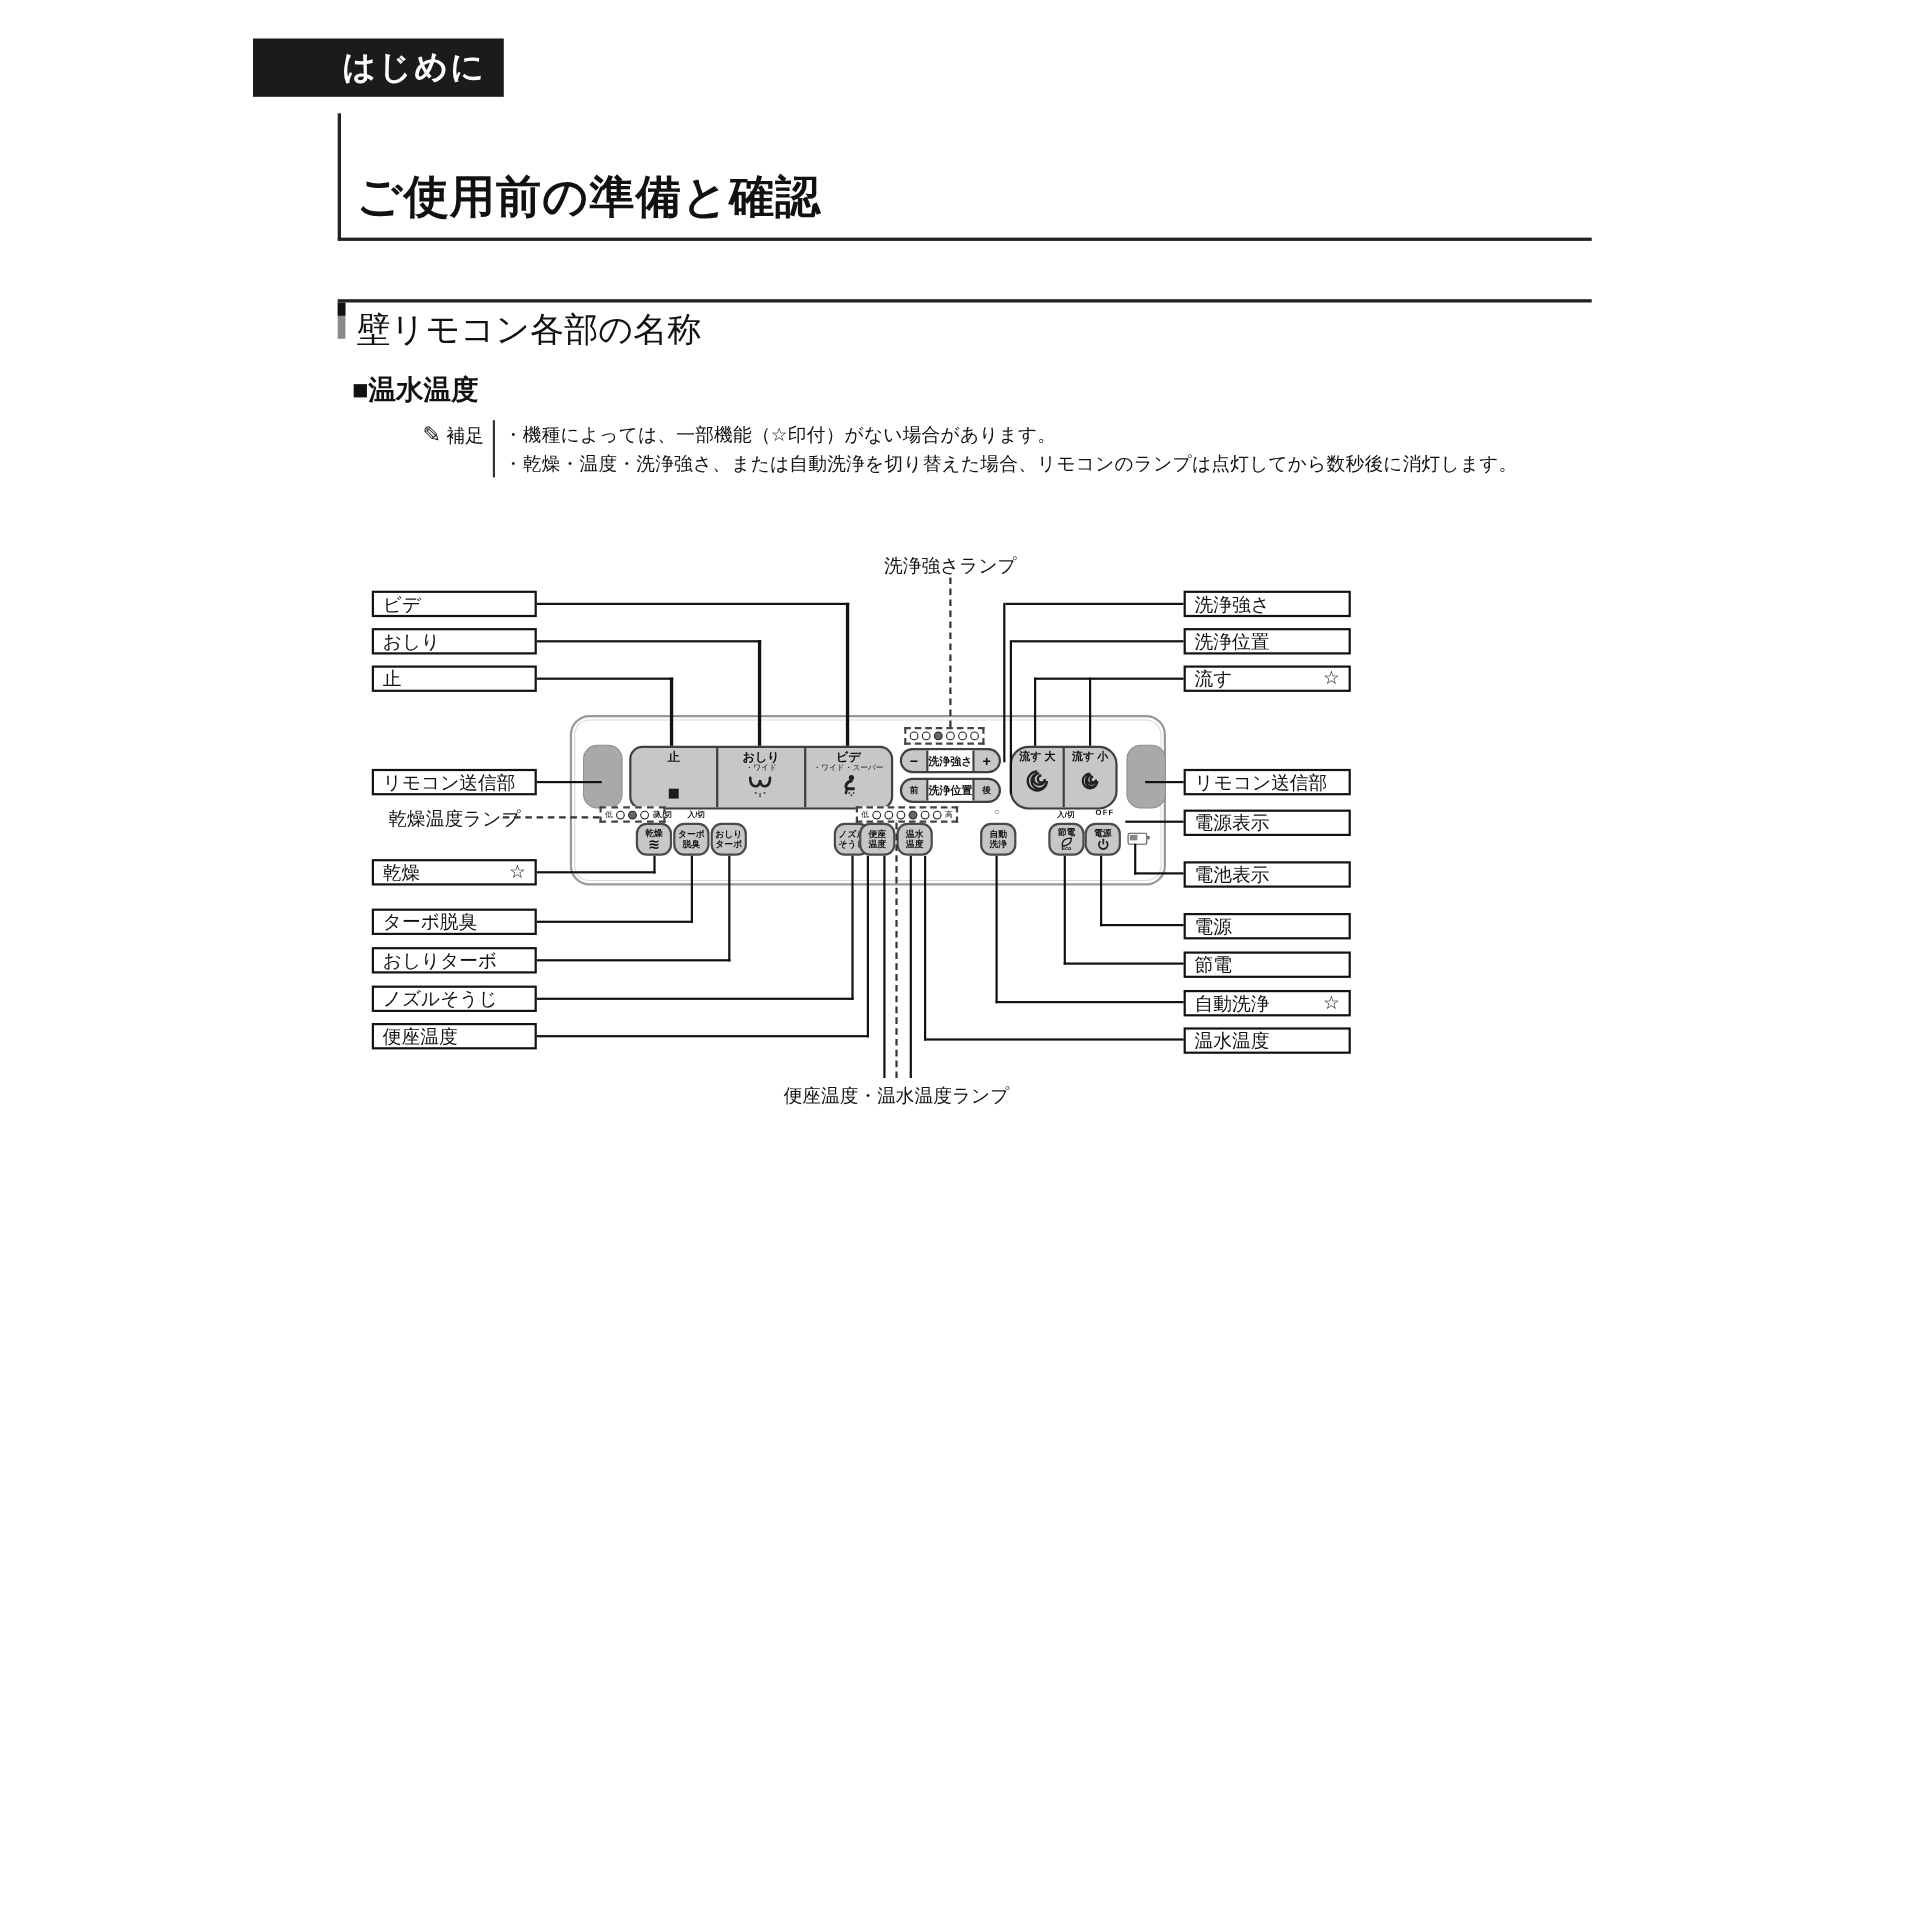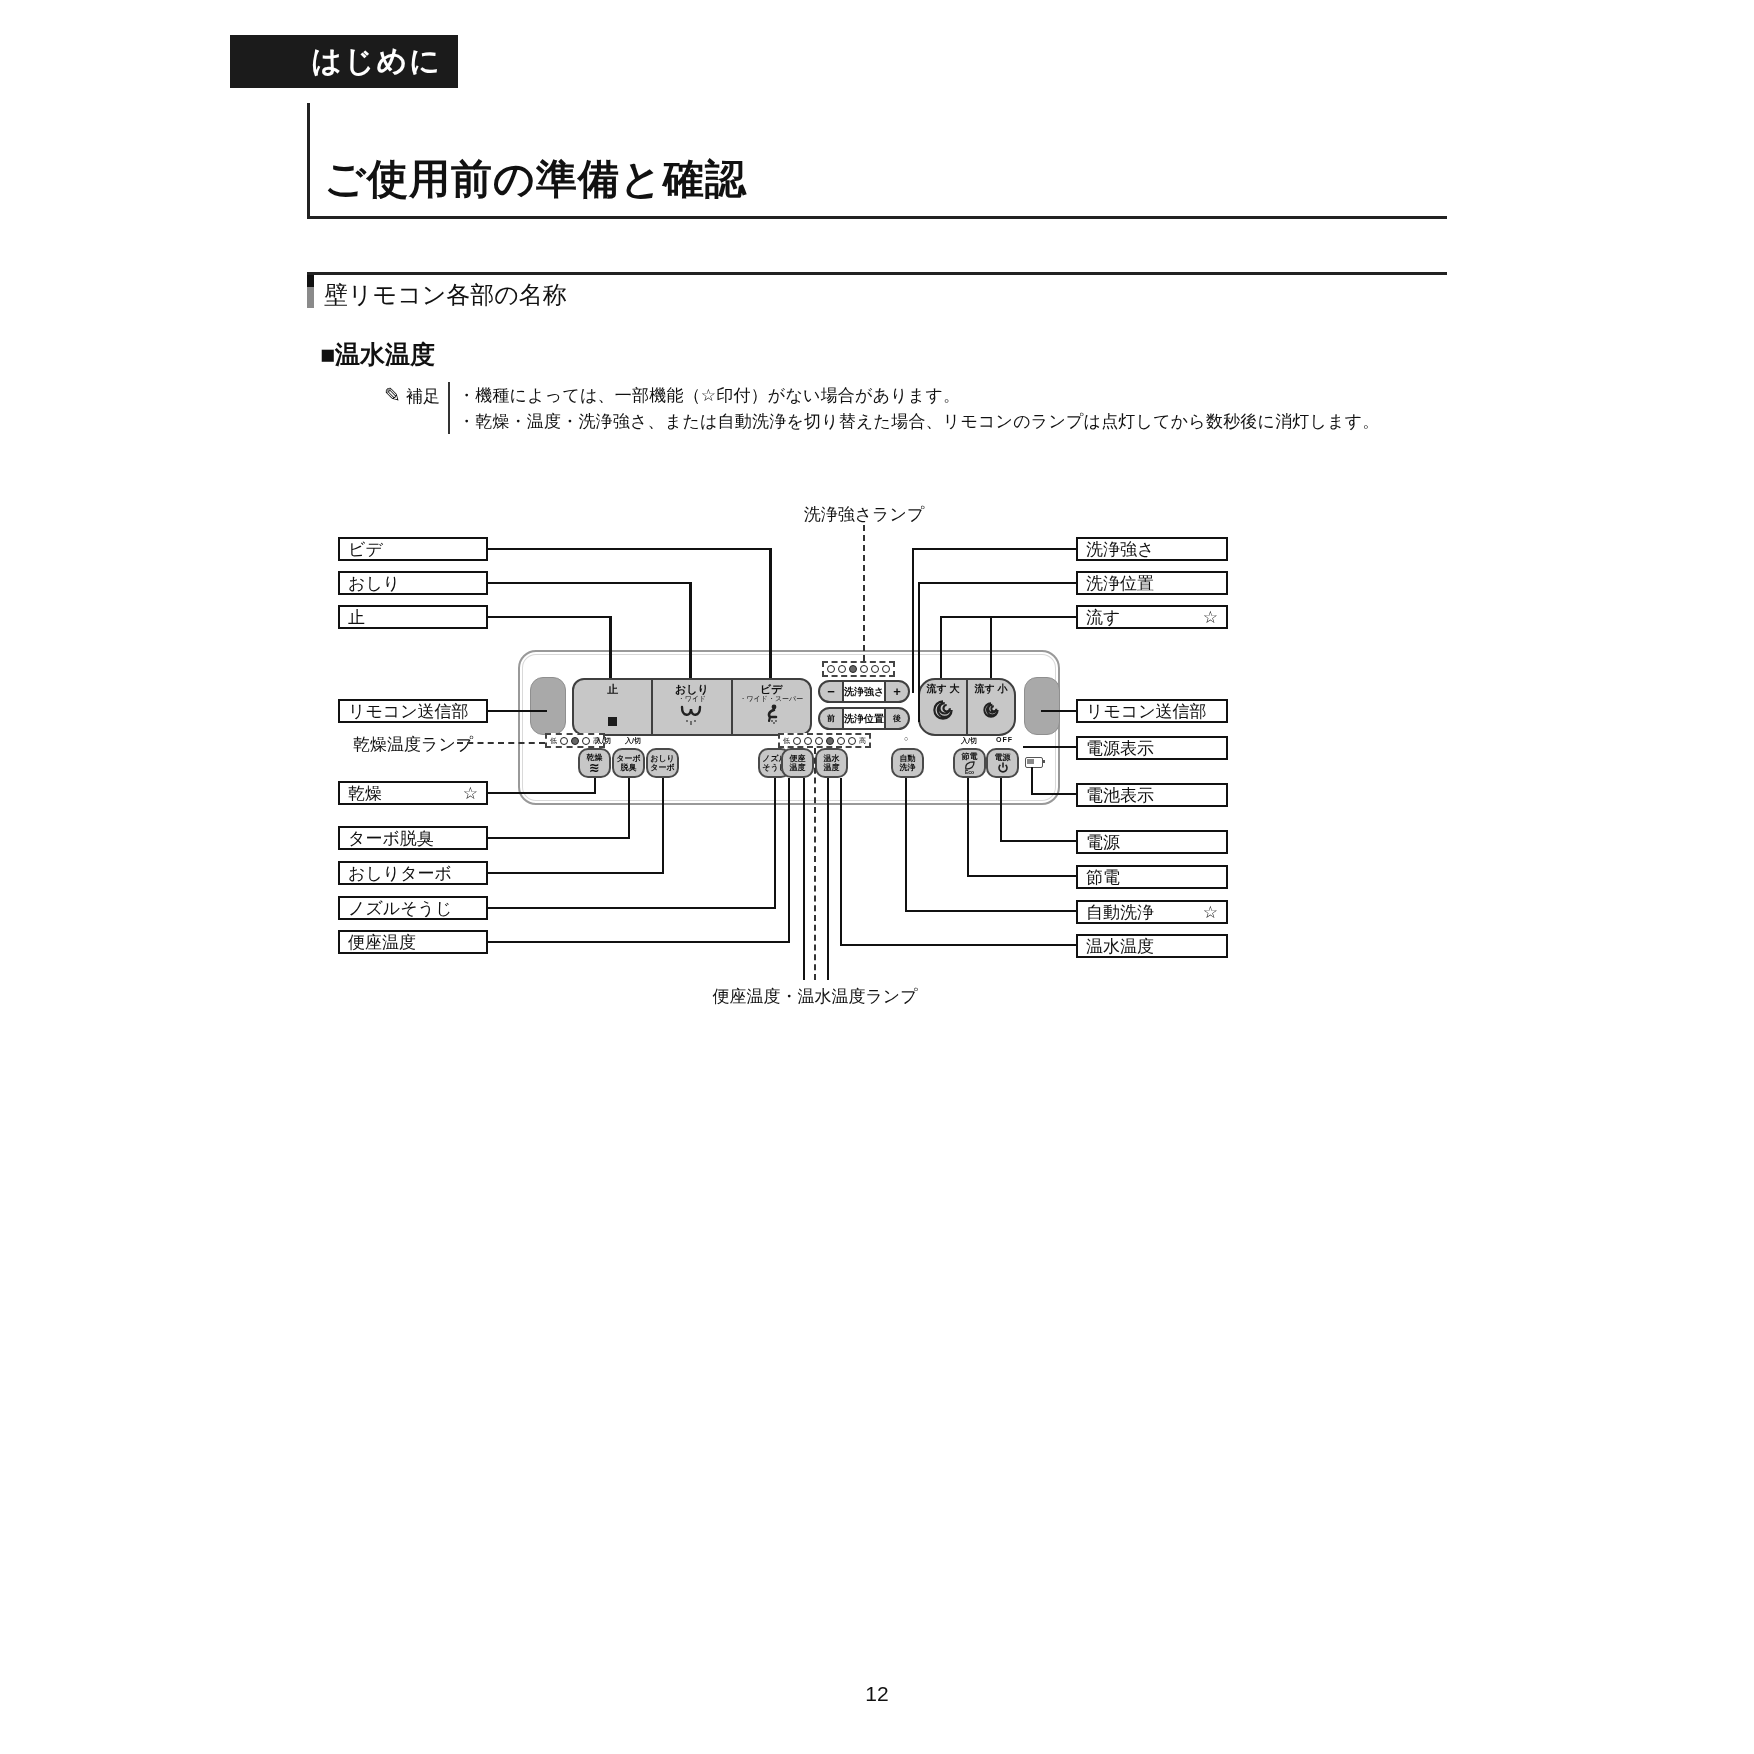--- a/index.html
+++ b/index.html
@@ -8,21 +8,21 @@
   
   .chapter-tab{position:absolute;left:230px;top:35px;width:228px;height:53px;background:#1b1b1b;
     color:#fff;font-size:30px;font-weight:bold;display:flex;align-items:center;justify-content:flex-end;
     padding-right:16px;box-sizing:border-box;letter-spacing:2px;}
   .title-vline{position:absolute;left:307px;top:103px;width:3px;height:115px;background:#222;}
   .doc-title{position:absolute;left:324px;top:152px;font-size:41px;font-weight:600;letter-spacing:1px;}
   .title-rule{position:absolute;left:307px;top:216px;width:1140px;height:3px;background:#222;}
   .sect-rule{position:absolute;left:307px;top:272px;width:1140px;height:3px;background:#222;}
   .sect-accent{position:absolute;left:307px;top:275px;width:7px;height:33px;background:#8a8a8a;}
   .sect-accent:before{content:"";position:absolute;left:0;top:0;width:7px;height:12px;background:#111;}
-  .sect-title{position:absolute;left:324px;top:279px;font-size:24px;font-weight:500;}
+  .sect-title{position:absolute;left:324px;top:279px;font-size:31px;font-weight:500;}
   .subsect-title{position:absolute;left:320px;top:338px;font-size:25px;font-weight:600;}
   
   .note-icon{position:absolute;left:384px;top:383px;font-size:20px;}
   .note-label{position:absolute;left:406px;top:385px;font-size:17px;}
   .note-divider{position:absolute;left:448px;top:382px;width:2px;height:52px;background:#333;}
   .note-item{position:absolute;left:458px;font-size:17px;letter-spacing:.2px;}
   
   .callout{position:absolute;width:150px;height:24px;border:2px solid #111;background:#fff;
     display:flex;align-items:center;justify-content:space-between;padding:0 8px;font-size:17px;
     box-sizing:border-box;white-space:nowrap;}
@@ -345,14 +345,13 @@
   <div class="hl" style="left:905px;top:910px;width:171px;"></div>
   <div class="vl" style="left:840px;top:778px;height:168px;"></div>
   <div class="hl" style="left:840px;top:944px;width:236px;"></div>
 
   <div class="vdash" style="left:863px;top:525px;height:136px;"></div>
 
   <div class="vl" style="left:803px;top:778px;height:202px;"></div>
   <div class="vdash" style="left:814px;top:748px;height:232px;"></div>
   <div class="vl" style="left:827px;top:778px;height:202px;"></div>
 
-  <div class="page-number">12</div>
 </div>
 
 </body></html>

